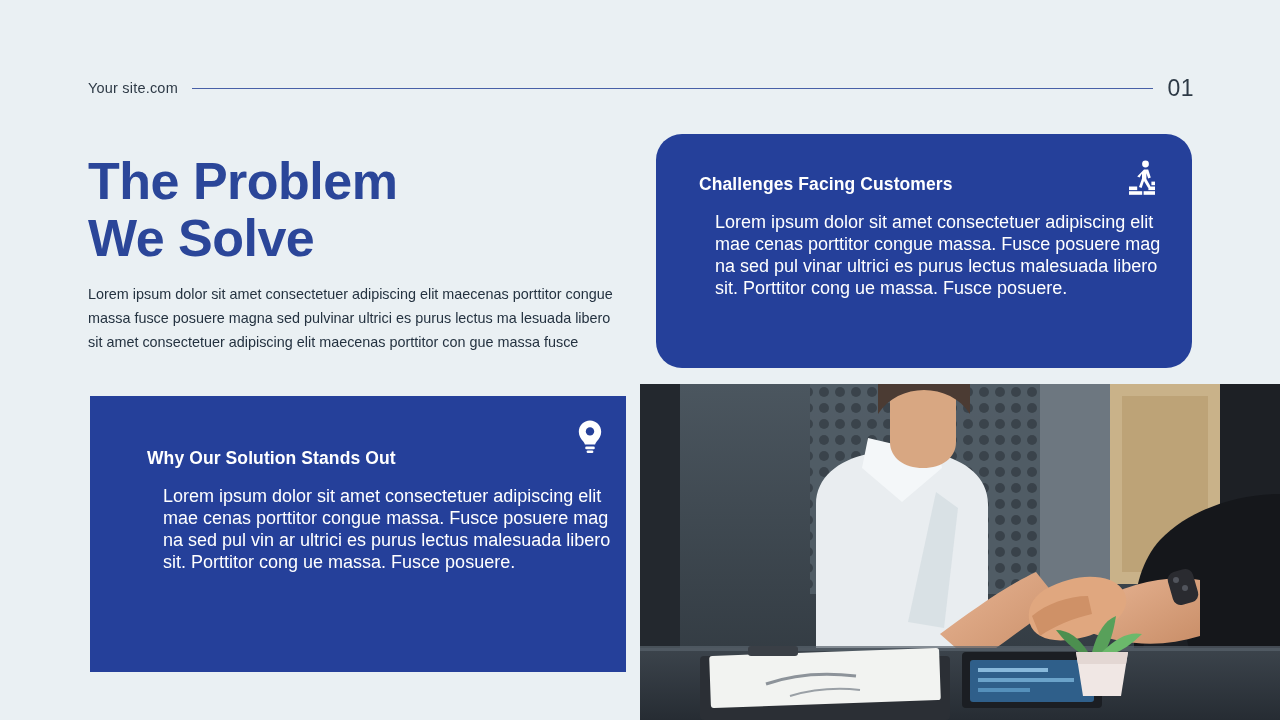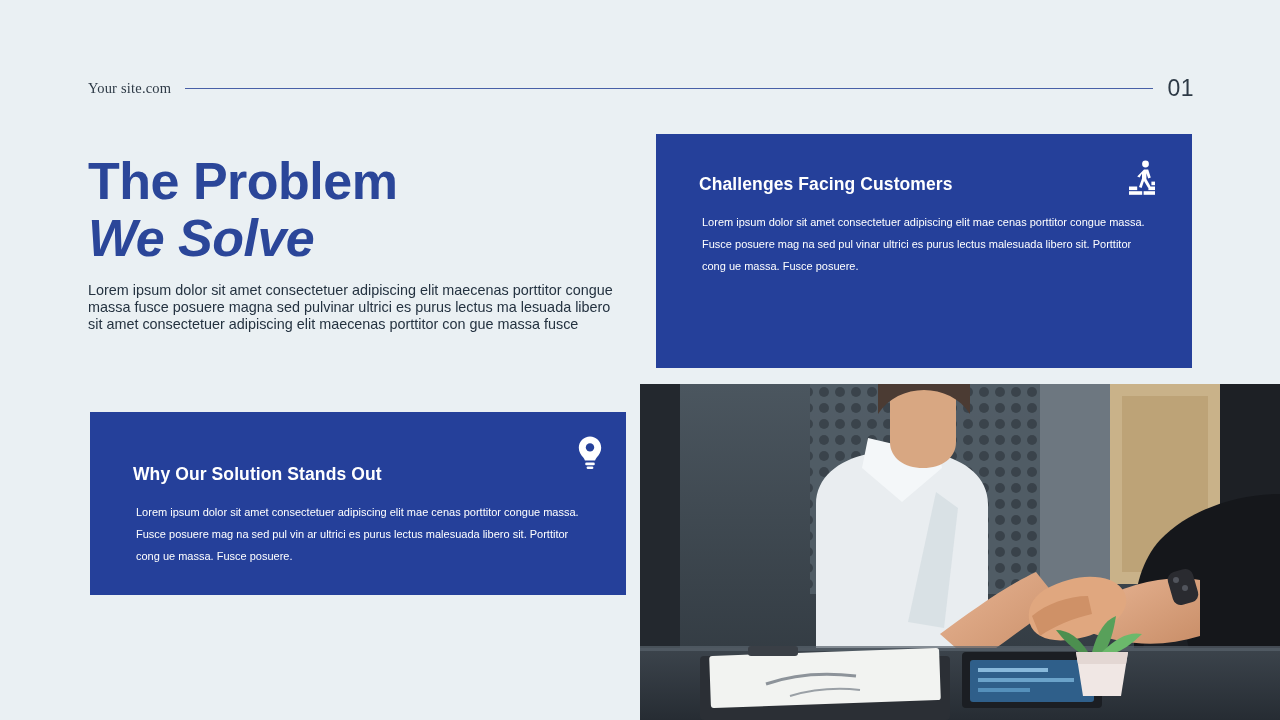--- a/index.html
+++ b/index.html
@@ -29,21 +29,20 @@
     height: 24px;
     display: flex;
     align-items: center;
     gap: 14px;
   }
   .site-label {
     font-size: 14.5px;
     color: #2e3a46;
     letter-spacing: .2px;
     white-space: nowrap;
-    font-family: Liberation Serif, serif;
   }
   .header-rule {
     flex: 1;
     height: 1px;
     background: #2b4699;
     opacity: .85;
   }
   .page-number {
     font-size: 23px;
     color: #2e3a46;
@@ -55,63 +54,64 @@
     position: absolute;
     left: 88px;
     top: 118px;
     width: 540px;
     color: #2b4699;
     font-size: 52px;
     font-weight: 700;
     line-height: 1.1;
     letter-spacing: -0.5px;
   }
-  .title .line2 { display: block; font-style: italic; }
+  .title .line2 { display: block; }
 
   .intro {
     position: absolute;
     left: 88px;
     top: 268px;
     width: 540px;
     font-size: 14.4px;
-    line-height: 17px;
+    line-height: 24px;
     color: #243240;
   }
 
   
   .card {
     position: absolute;
     background: #25409a;
     color: #ffffff;
     box-sizing: border-box;
   }
   .card-top {
     left: 656px;
     top: 134px;
     width: 536px;
     height: 234px;
     padding: 40px 40px 0 43px;
+    border-radius: 26px;
   }
   .card-bottom {
     left: 90px;
-    top: 412px;
+    top: 396px;
     width: 536px;
-    height: 183px;
-    padding: 52px 40px 0 43px;
+    height: 276px;
+    padding: 52px 40px 0 57px;
   }
   .card-title {
     font-size: 17.5px;
     font-weight: 700;
     margin: 0 0 16px 0;
     letter-spacing: .1px;
   }
   .card-text {
-    font-size: 11px;
+    font-size: 18px;
     line-height: 22px;
-    margin: 3px;
+    margin: 16px;
     width: 450px;
   }
   .card-icon {
     position: absolute;
     right: 28px;
     top: 22px;
     width: 44px;
     height: 44px;
   }
   .card-bottom .card-icon {

